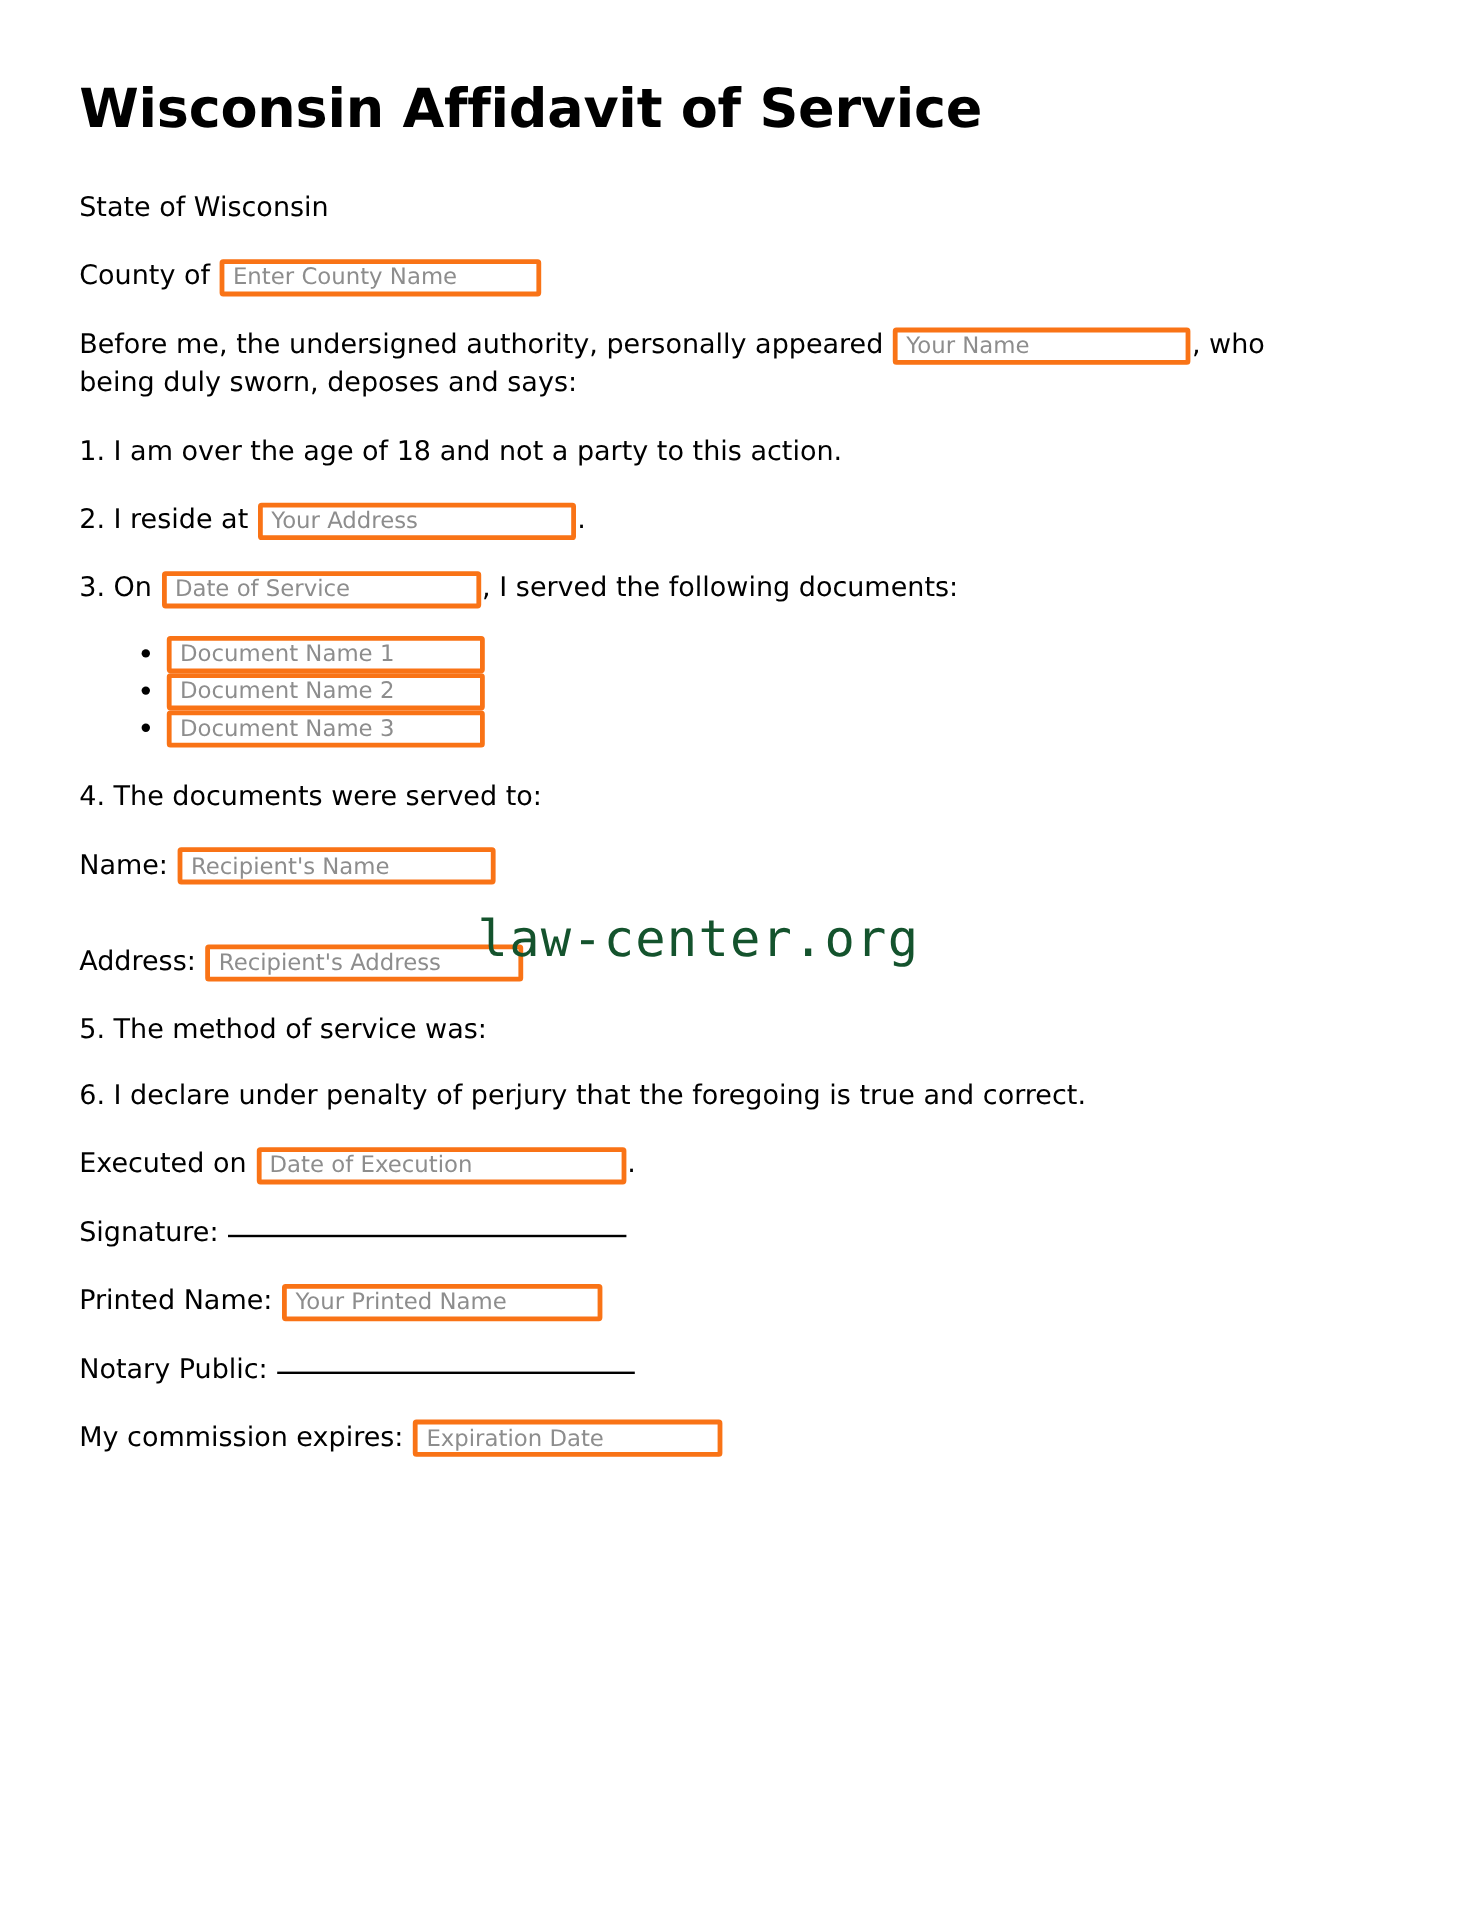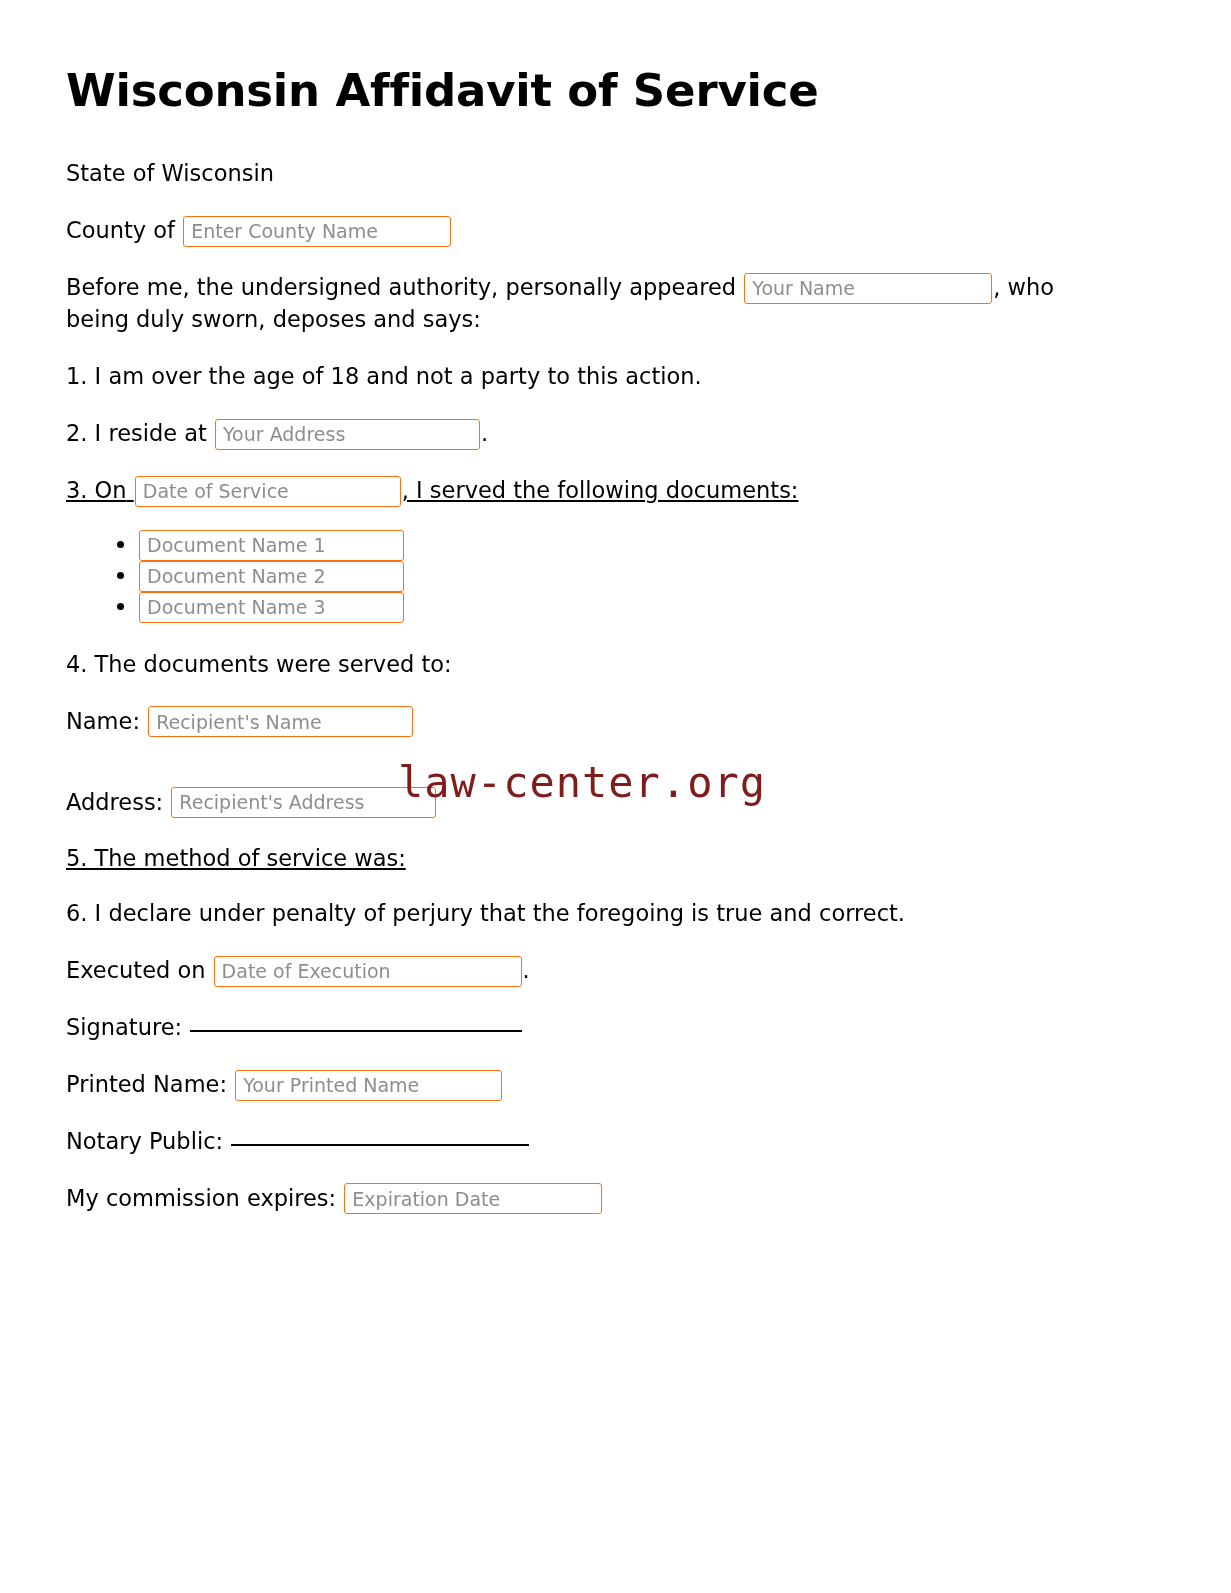--- a/index.html
+++ b/index.html
@@ -36,29 +36,29 @@
   }
 
   
   .para {
     font-size: 22.5px;
     line-height: 1.42;
     margin: 0 0 25px 0;
     color: #000;
     max-width: 1055px;
   }
-  .para.tight { margin-bottom: 23px; text-decoration: underline; }
+  .para.tight { margin-bottom: 23px; }
 
   
   .fld {
     font-family: "DejaVu Sans", "Liberation Sans", sans-serif;
     font-size: 19px;
     color: #2b2b2b;
     background: #ffffff;
-    border: 1px solid #f97316;
+    border: 4px solid #f97316;
     border-radius: 3px;
     padding: 3px 7px;
     box-sizing: border-box;
     vertical-align: baseline;
     position: relative;
     margin: 0 1px;
     height: 31px;
     line-height: 23px;
     outline: none;
   }
@@ -120,21 +120,21 @@
   .sig-line.notary    { width: 298px; }
 
   
   .watermark {
     position: absolute;
     left: 398px;
     top: 758px;
     font-family: "DejaVu Sans Mono", "Liberation Mono", monospace;
     font-size: 42px;
     letter-spacing: 1px;
-    color: #7f1d1d;
+    color: #14532d;
     white-space: nowrap;
     pointer-events: none;
     z-index: 5;
   }
 </style>
 </head>
 <body>
 
 <div class="page">
 

